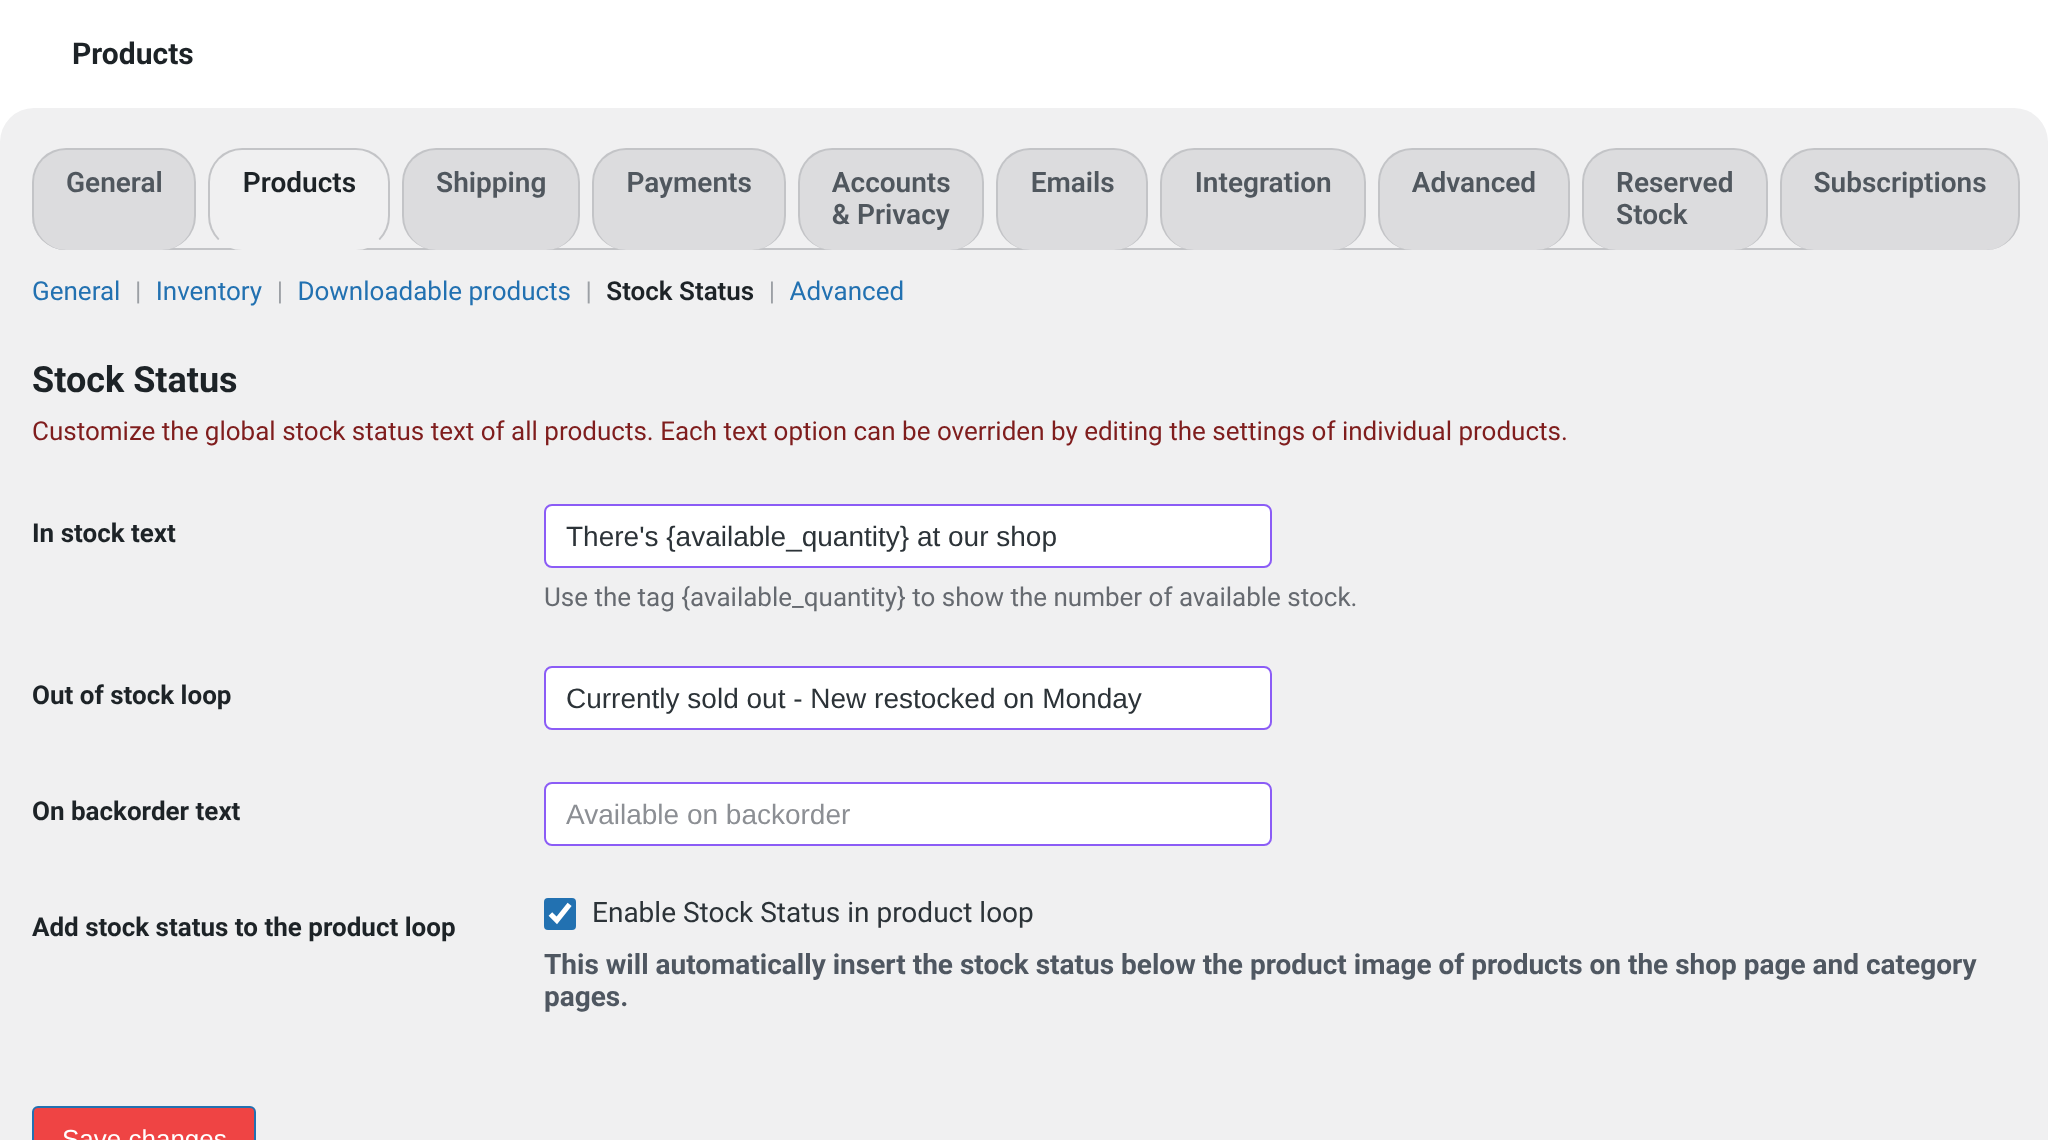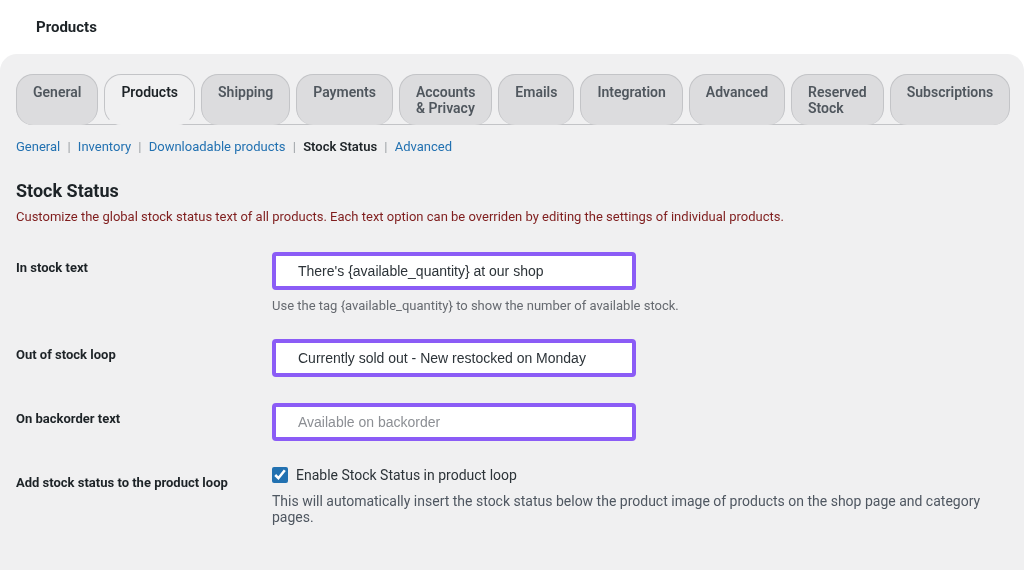--- a/index.html
+++ b/index.html
@@ -85,22 +85,22 @@
     font-weight: 700;
     color: #1d2327;
     padding-top: 8px;
     line-height: 1.3;
   }
   .form-control {
     flex: 1;
   }
   .text-input {
     width: 364px;
-    padding: 7px 22px;
-    border: 4px solid #8b5cf6;
+    padding: 7px 10px;
+    border: 1px solid #8b5cf6;
     border-radius: 4px;
     font-size: 14px;
     color: #2c3338;
     background: #fff;
   }
   .text-input::placeholder {
     color: #8c8f94;
   }
   .help-text {
     margin-top: 8px;
@@ -119,20 +119,21 @@
     accent-color: #2271b1;
     cursor: pointer;
   }
   .checkbox-label {
     font-size: 14px;
     color: #2c3338;
   }
   .desc-text {
     font-size: 14px;
     color: #4f5761;
+    font-weight: bold;
   }
   .save-button {
     background: #ef4444;
     color: #fff;
     border: 1px solid #2271b1;
     border-radius: 3px;
     padding: 8px 14px;
     font-size: 13px;
     cursor: pointer;
     margin-top: 20px;

